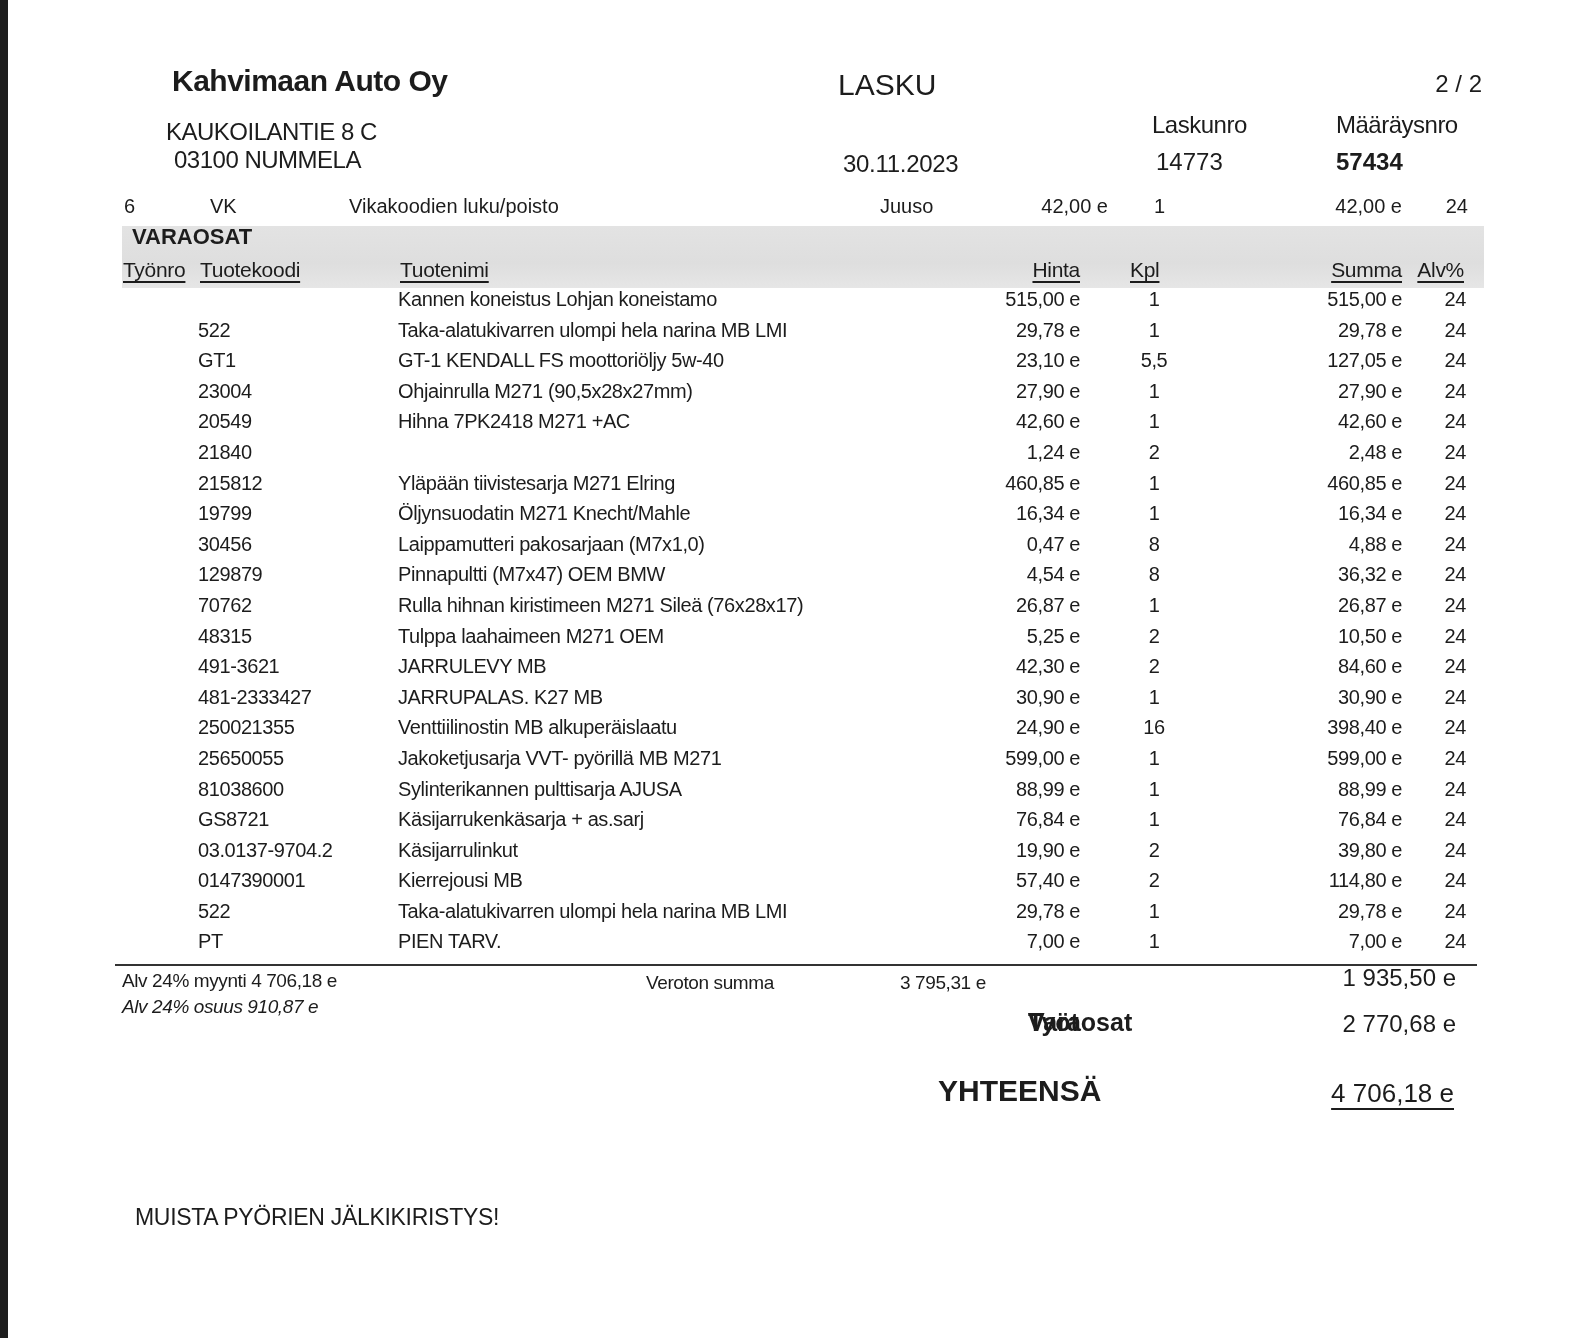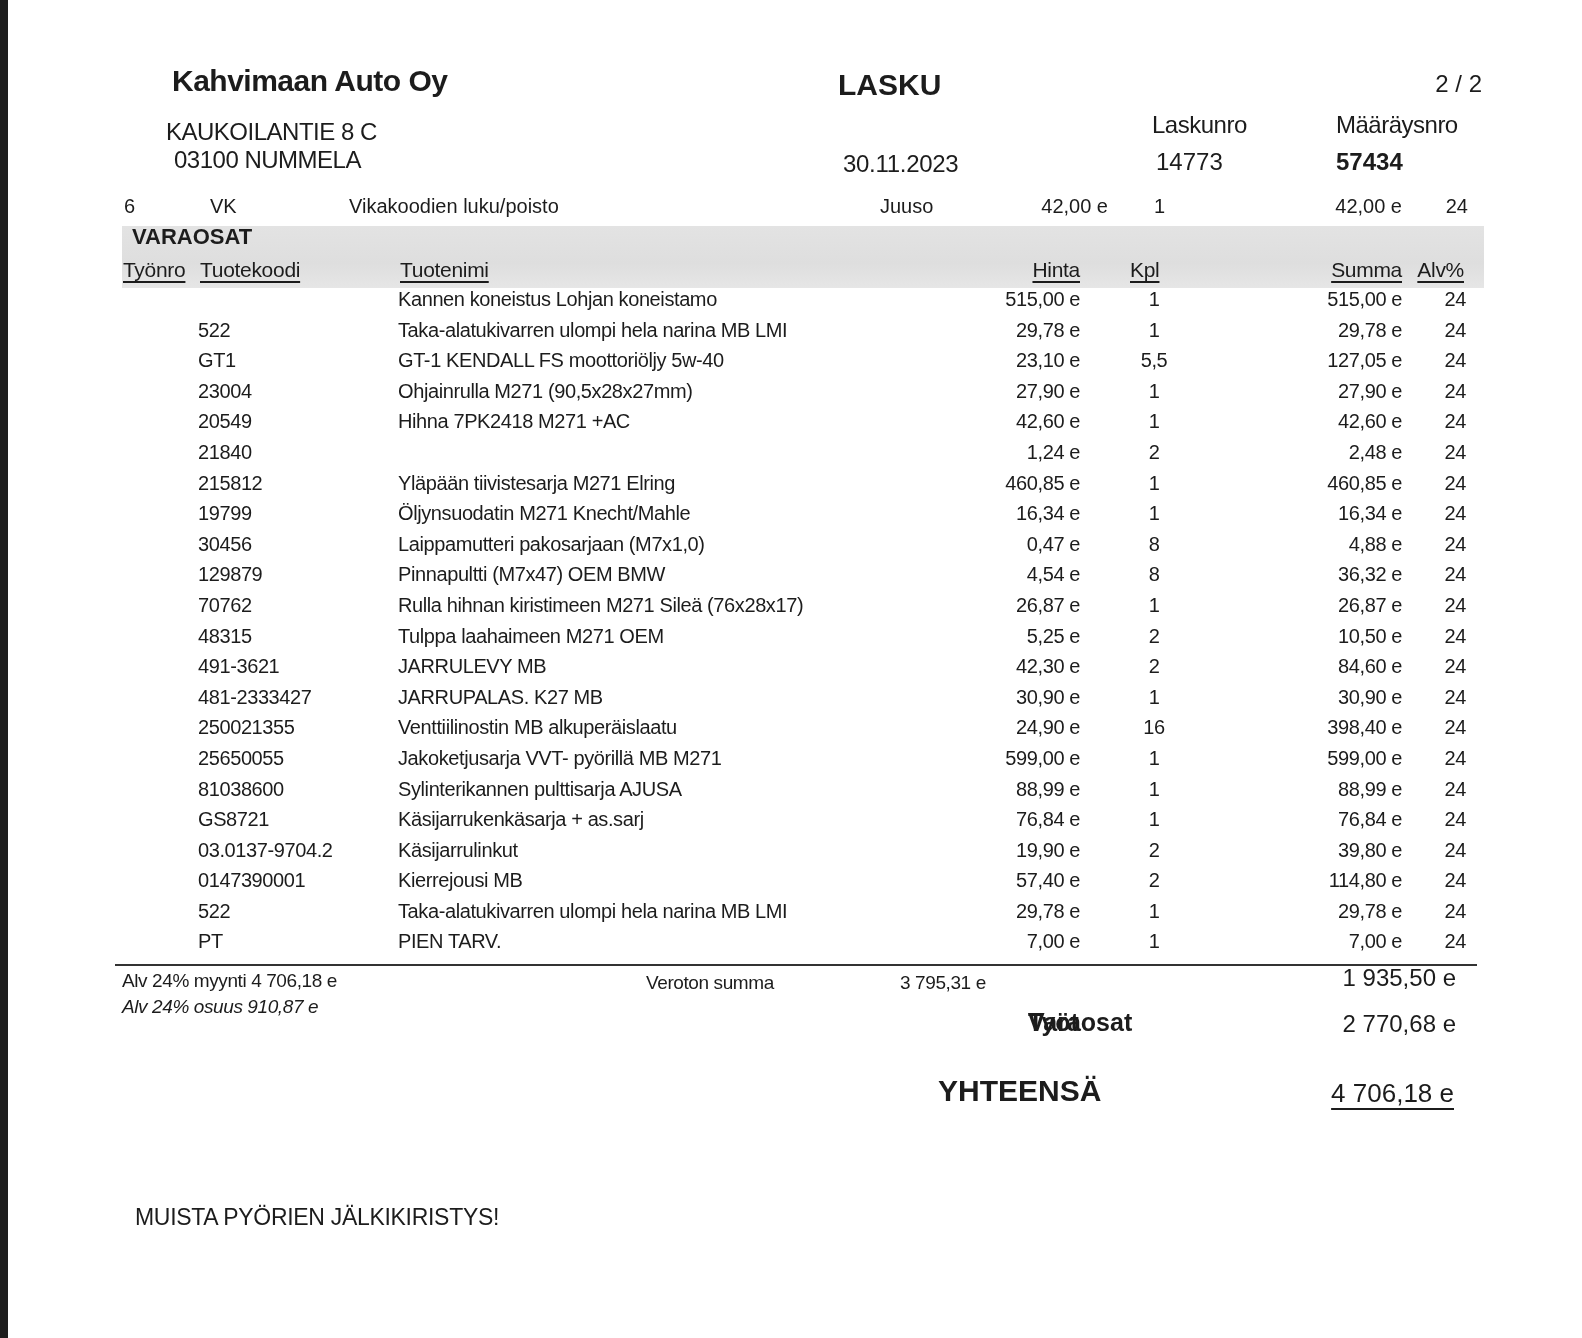--- a/index.html
+++ b/index.html
@@ -4,21 +4,21 @@
 <style>
   html, body { margin: 0; padding: 0; }
   body {
     width: 1582px; height: 1338px; position: relative; overflow: hidden;
     background: #ffffff; color: #1c1c1c;
     font-family: "Liberation Sans", sans-serif;
   }
   .edge { position: absolute; left: 0; top: 0; width: 8px; height: 1338px; background: #1e1e1e; }
   .abs { position: absolute; white-space: nowrap; }
   .company { left: 172px; top: 64px; font-size: 30px; font-weight: bold; letter-spacing: -0.5px; text-align: right; }
-  .doc-title { left: 838px; top: 68px; font-size: 30px; font-weight: bold; text-align: center; }
+  .doc-title { left: 838px; top: 68px; font-size: 30px; font-weight: normal; text-align: center; }
   .page-no { right: 100px; top: 70px; font-size: 24px; }
   .addr1 { left: 166px; top: 118px; font-size: 24px; letter-spacing: -0.5px; }
   .addr2 { left: 174px; top: 146px; font-size: 24px; letter-spacing: -0.5px; }
   .date { left: 843px; top: 150px; font-size: 24px; letter-spacing: -0.3px; }
   .lbl-laskunro { left: 1152px; top: 111px; font-size: 24px; letter-spacing: -0.5px; }
   .lbl-maarays { left: 1336px; top: 111px; font-size: 24px; letter-spacing: -0.5px; }
   .val-laskunro { left: 1156px; top: 148px; font-size: 24px; }
   .val-maarays { left: 1336px; top: 148px; font-size: 24px; font-weight: bold; }
 
   .labor { position: absolute; top: 195px; left: 0; width: 1582px; height: 26px; font-size: 20px; }

